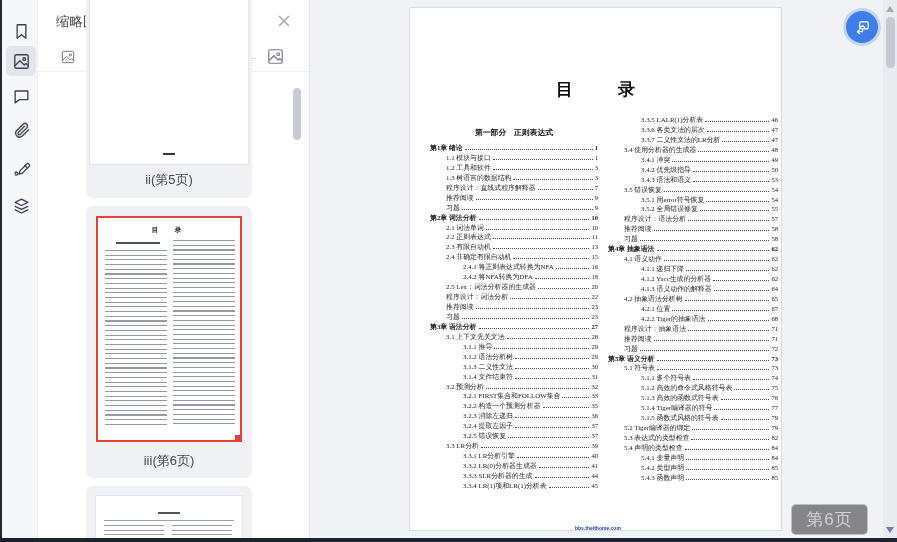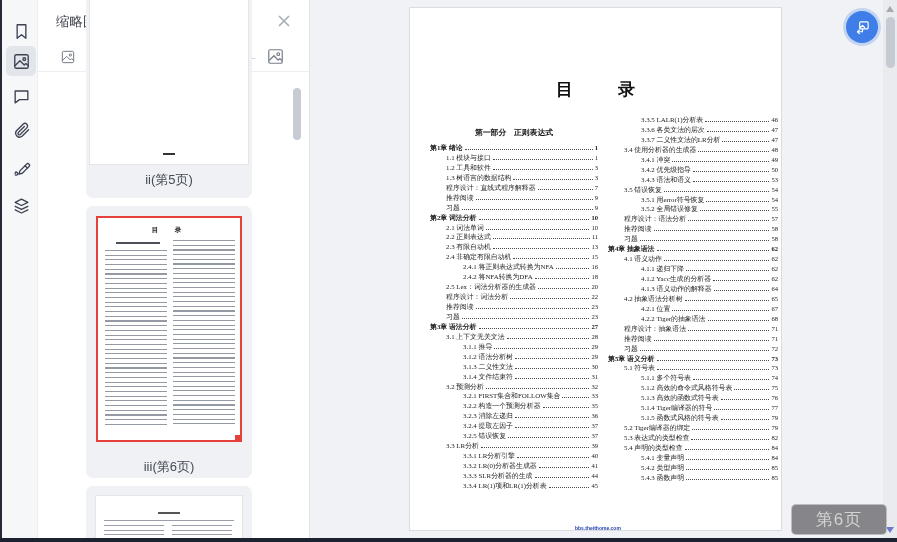--- a/index.html
+++ b/index.html
@@ -36,21 +36,21 @@
   .thumb-page { position:relative; margin:0 auto; background:#fff; box-shadow:0 0 0 1px #e3e5e9; }
   .thumb-label { width:100%; text-align:center; font-size:13px; color:#454b56; }
 
   .item1 { top:-64px; height:262px; }
   .item1 .thumb-page { width:158px; height:220px; margin-top:8px; }
   .item1 .thumb-label { position:absolute; bottom:9px; }
   .page-ii-mark { position:absolute; left:50%; bottom:9px; width:12px; height:2px; background:#333; transform:translateX(-50%); }
 
   .item2 { top:206px; height:272px; }
   .item2 .thumb-page { width:146px; height:226px; margin-top:10px; border:2px solid #e5403a; box-shadow:none; background:#fff; }
-  .item2 .thumb-label { position:absolute; bottom:2px;text-align:center; }
+  .item2 .thumb-label { position:absolute; bottom:8px;text-align:center; }
   .corner-handle { position:absolute; right:-2px; bottom:-2px; width:7px; height:7px; background:#e5403a; }
   .mini-title { position:absolute; top:8px; width:100%; text-align:center; font-size:6.5px; font-weight:bold; color:#222; letter-spacing:5px; font-family:"Liberation Serif", serif; }
   .mini-part { position:absolute; left:18px; top:24px; width:44px; height:2px; background:#4a4f58; }
   .mini-col { position:absolute; width:62px; background-image:repeating-linear-gradient(to bottom,#949aa4 0,#949aa4 1.1px,transparent 1.1px,transparent 4.7px); }
   .mini-col.l { left:7px; top:32px; bottom:14px; }
   .mini-col.r { left:75px; top:22px; bottom:14px; }
 
   .item3 { top:486px; height:120px; }
   .item3 .thumb-page { width:146px; height:110px; margin-top:10px; }
   .mini3-head { position:absolute; left:50%; top:16px; transform:translateX(-50%); width:22px; height:2px; background:#555; }
@@ -78,21 +78,21 @@
   .watermark { position:absolute; left:165px; top:517px; font-size:5px; color:#1d3fae; font-weight:bold; letter-spacing:0; }
 
   .float-btn { position:absolute; left:536px; top:11px; width:32px; height:32px; border-radius:50%; background:#3f7ee8; box-shadow:0 0 0 3px rgba(63,126,232,0.25); cursor:pointer; display:flex; align-items:center; justify-content:center; }
   .float-btn svg { width:17px; height:17px; stroke:#fff; fill:none; stroke-width:1.7; stroke-linecap:round; stroke-linejoin:round; }
 
   .scrollbar-track { position:absolute; left:573px; top:0; width:14px; height:538px; background:#e9ebef; cursor:pointer; }
   .scroll-up { position:absolute; left:3px; top:6px; width:0; height:0; border-left:4px solid transparent; border-right:4px solid transparent; border-bottom:6px solid #a3aab4; cursor:pointer; }
   .scroll-thumb { position:absolute; left:2.5px; top:17px; width:9px; height:51px; border-radius:5px; background:#c5cad3; cursor:pointer; }
   .scroll-down { position:absolute; left:3px; bottom:5px; width:0; height:0; border-left:4px solid transparent; border-right:4px solid transparent; border-top:6px solid #6b79c9; cursor:pointer; }
 
-  .page-badge { position:absolute; left:481px; top:504px; width:96px; height:31px; border-radius:5px; background:rgba(125,125,128,0.92); border:1px solid rgba(200,200,200,0.85); color:#d2d2d2; font-size:17px; display:flex; align-items:center; justify-content:center; letter-spacing:1px; }
+  .page-badge { position:absolute; left:481px; top:504px; width:77px; height:31px; border-radius:5px; background:rgba(125,125,128,0.92); border:1px solid rgba(200,200,200,0.85); color:#d2d2d2; font-size:17px; display:flex; align-items:center; justify-content:center; letter-spacing:1px; }
 </style>
 </head>
 <body>
 
 <div id="app">
   <div class="edge-left"></div>
 
   <div class="rail">
     <div class="rail-btn" style="top:16px;">
       <svg viewBox="0 0 24 24">

